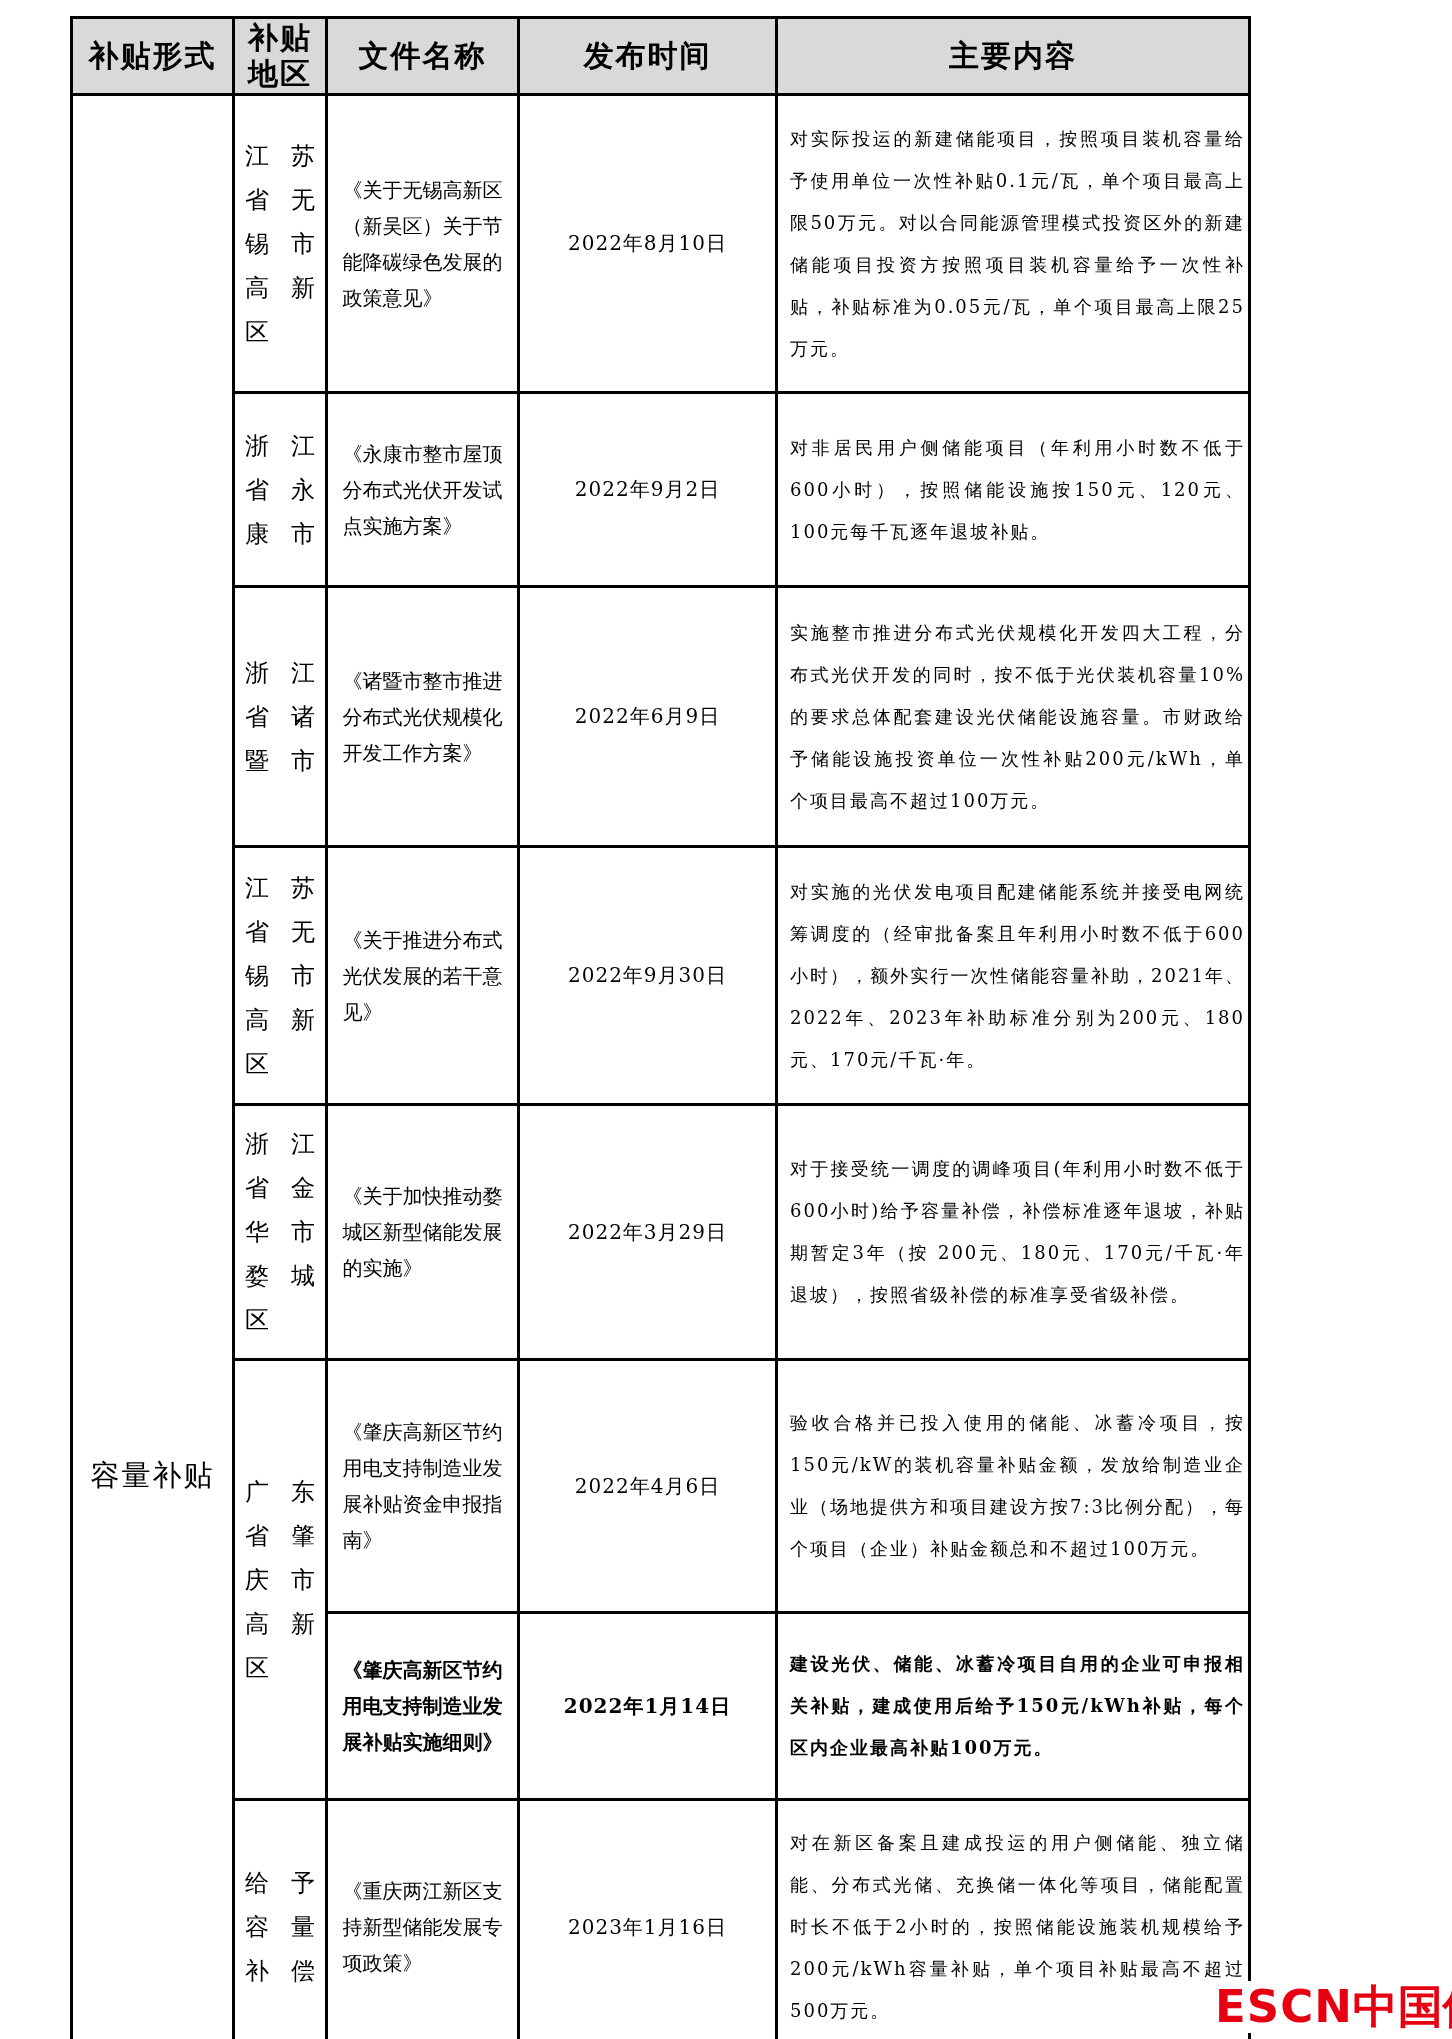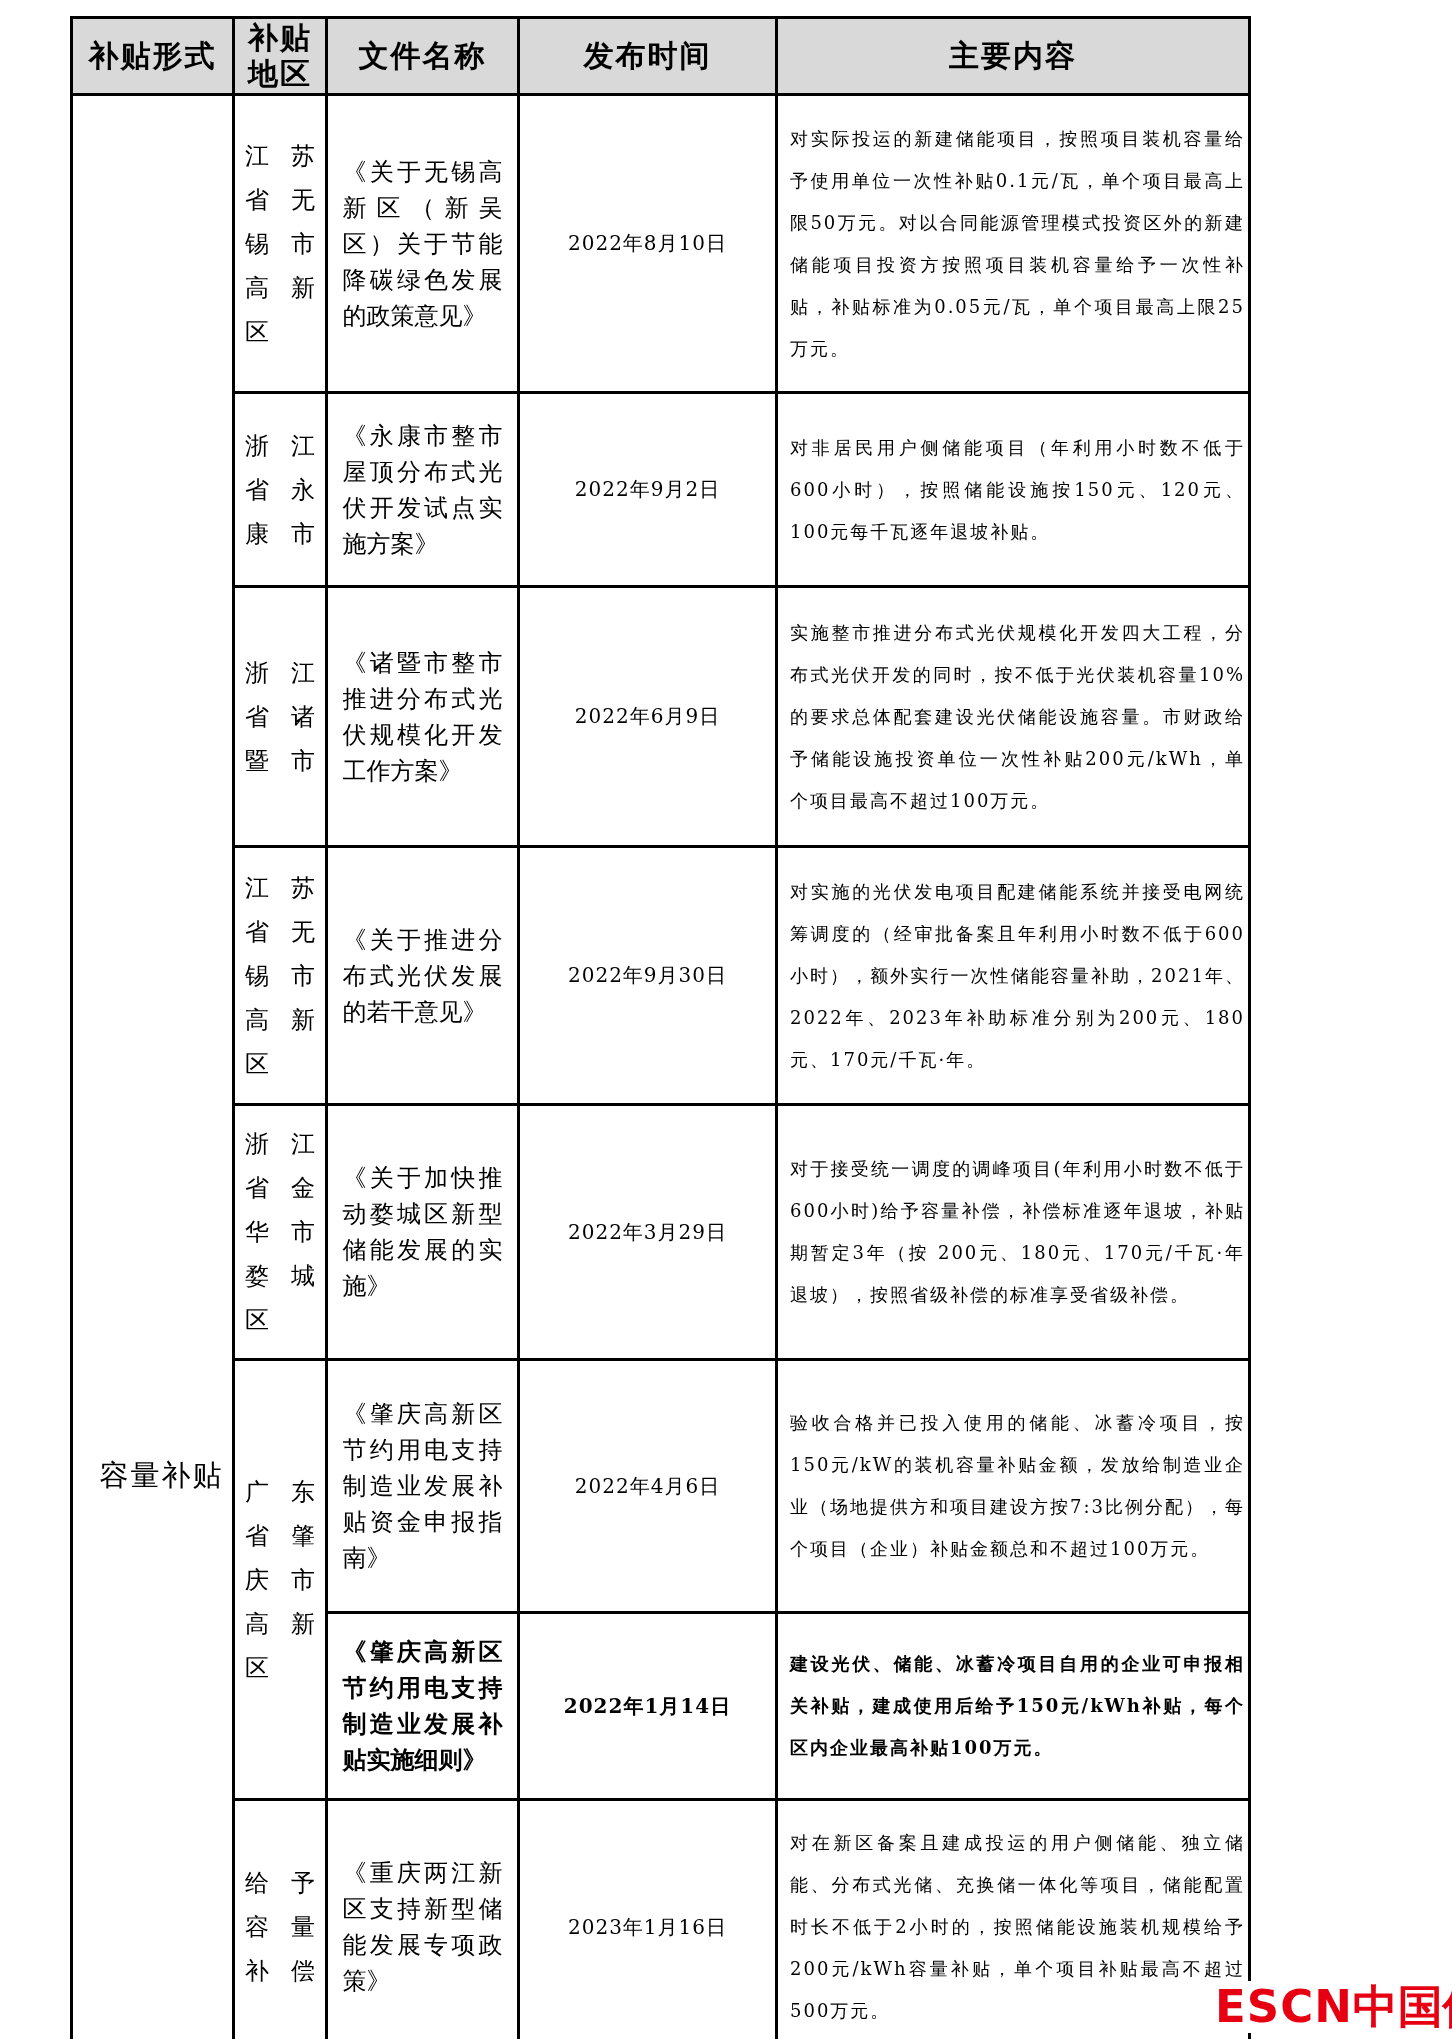--- a/index.html
+++ b/index.html
@@ -39,33 +39,33 @@
   tr.r2{height:194px;}
   tr.r3{height:260px;}
   tr.r4{height:258px;}
   tr.r5{height:232px;}
   tr.r6{height:253px;}
   tr.r7{height:187px;font-weight:bold;}
   tr.r8{height:255px;}
   tr.r9{height:40px;}
   td.form-cell{position:relative;}
   .form-label{
-    position:absolute; top:1360px; left:9px; width:100%;
+    position:absolute; top:1360px; left:0; width:100%;
     text-align:center;
     font-size:29px; letter-spacing:2px;
   }
   .rg{
     width:70px; margin:16px auto;
     font-size:24px; line-height:44px;
     text-align:justify;
     text-align-last:justify;
   }
   .dc{
     width:160px; margin:4px auto;
-    font-size:24px; line-height:36px;
+    font-size:20px; line-height:36px;
     text-align:justify;
   }
   td.date-cell{
     text-align:center;
     font-size:20px;
     letter-spacing:1px;
   }
   .ct{
     margin:6px 3px 6px 12px;
     font-size:18px; line-height:42px;

